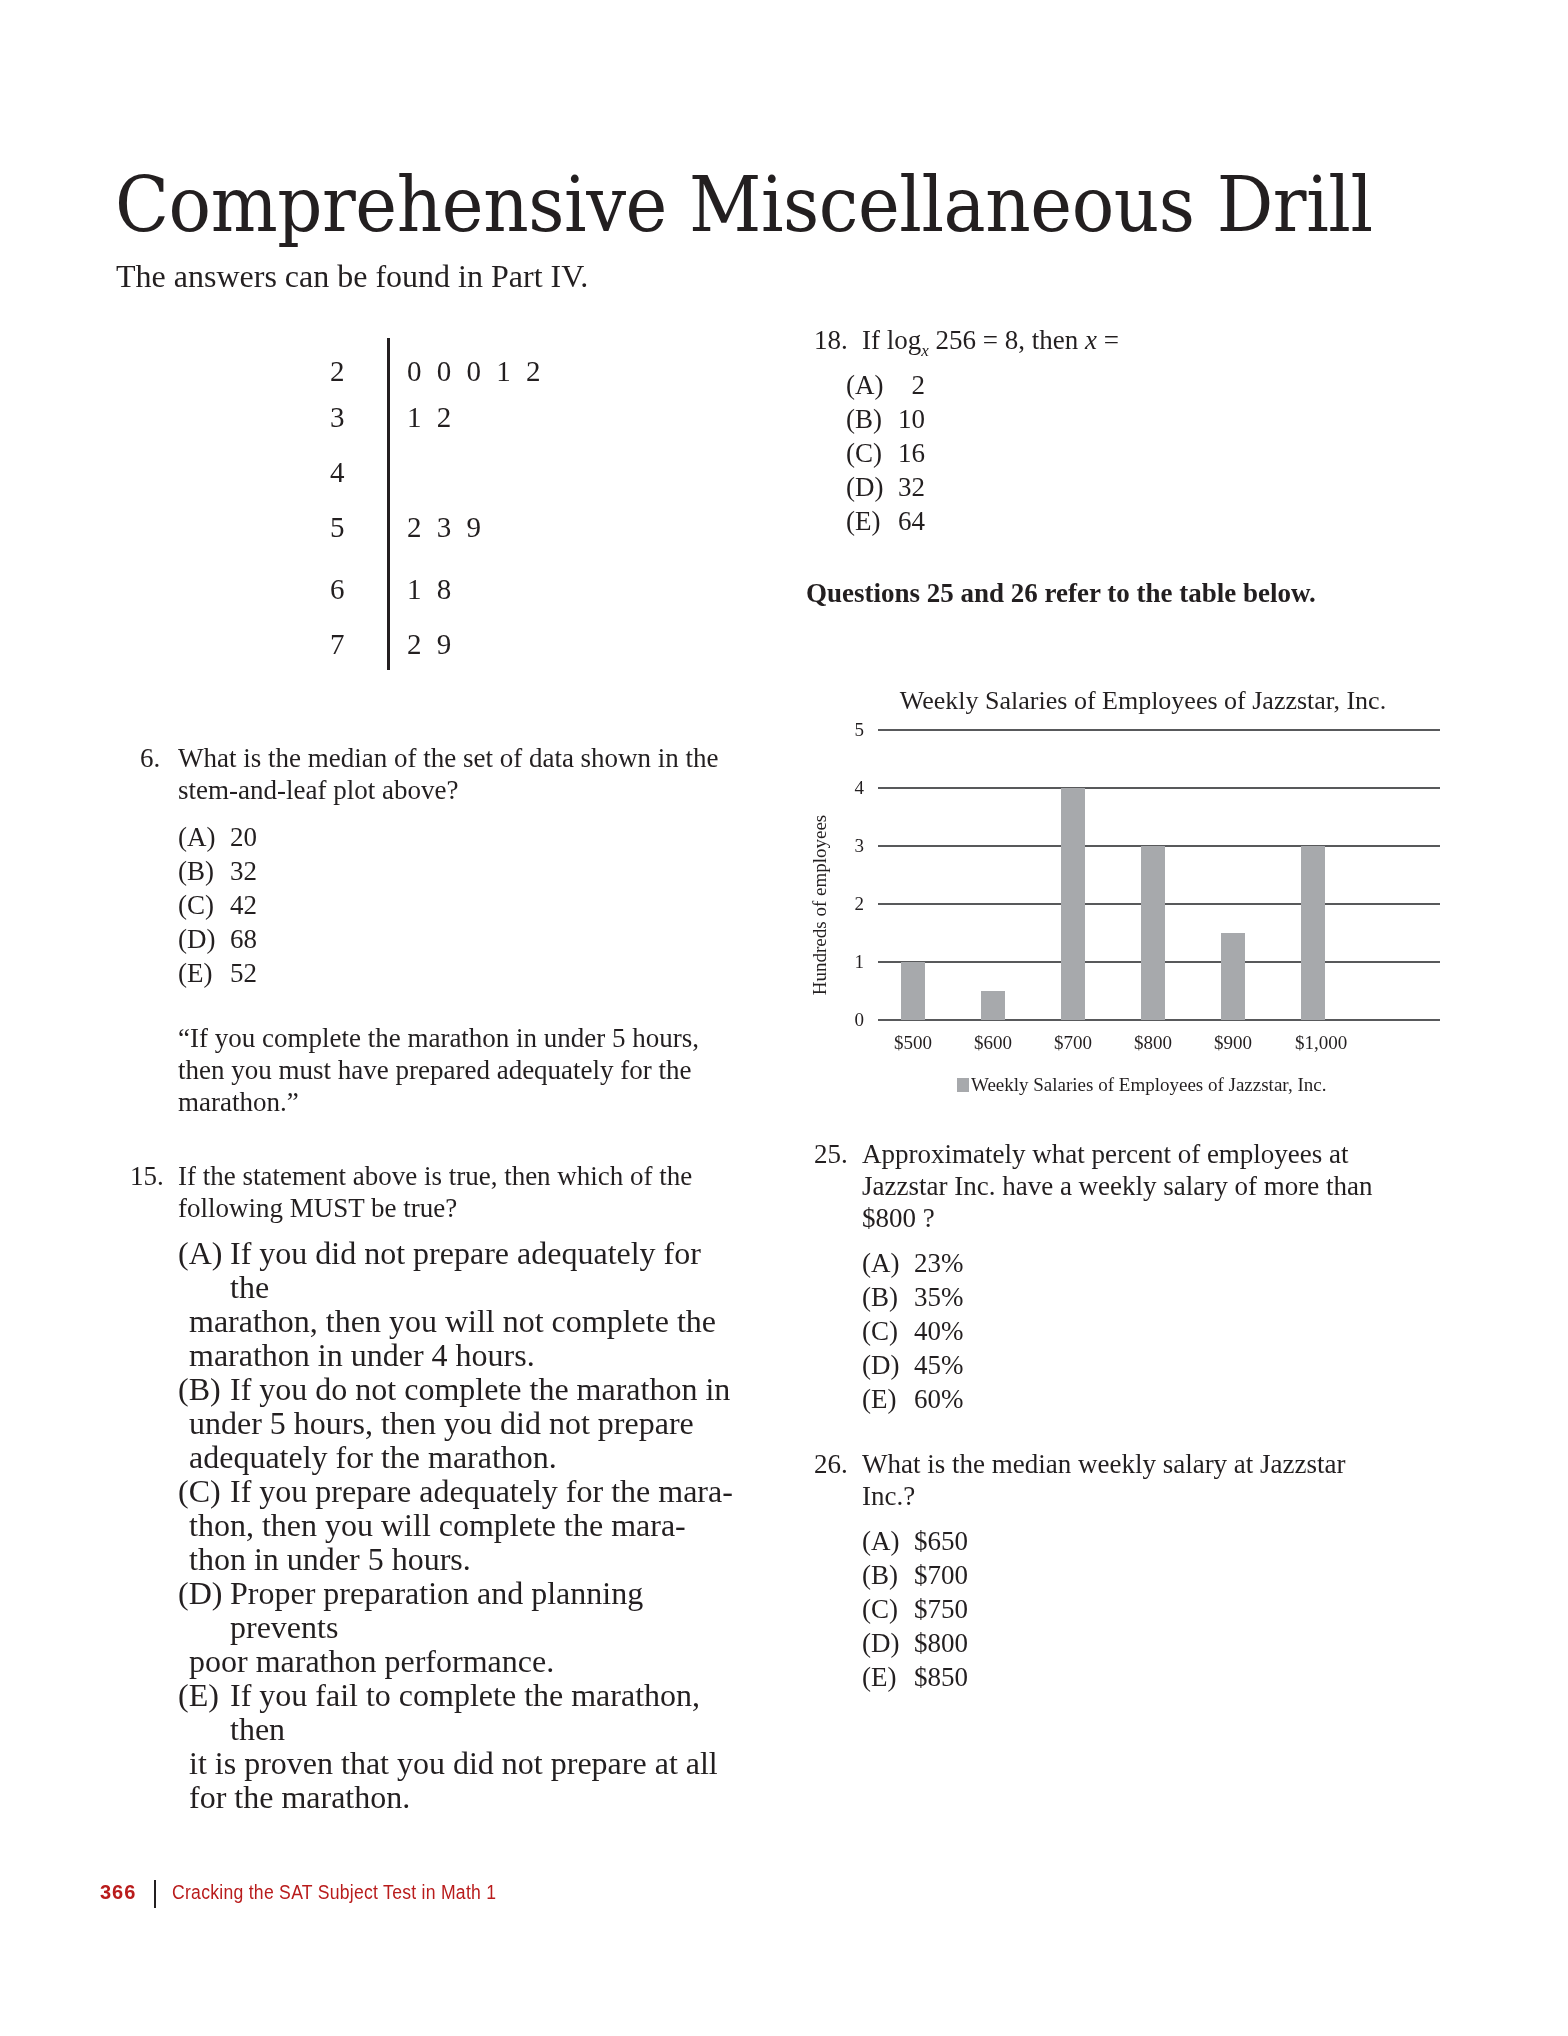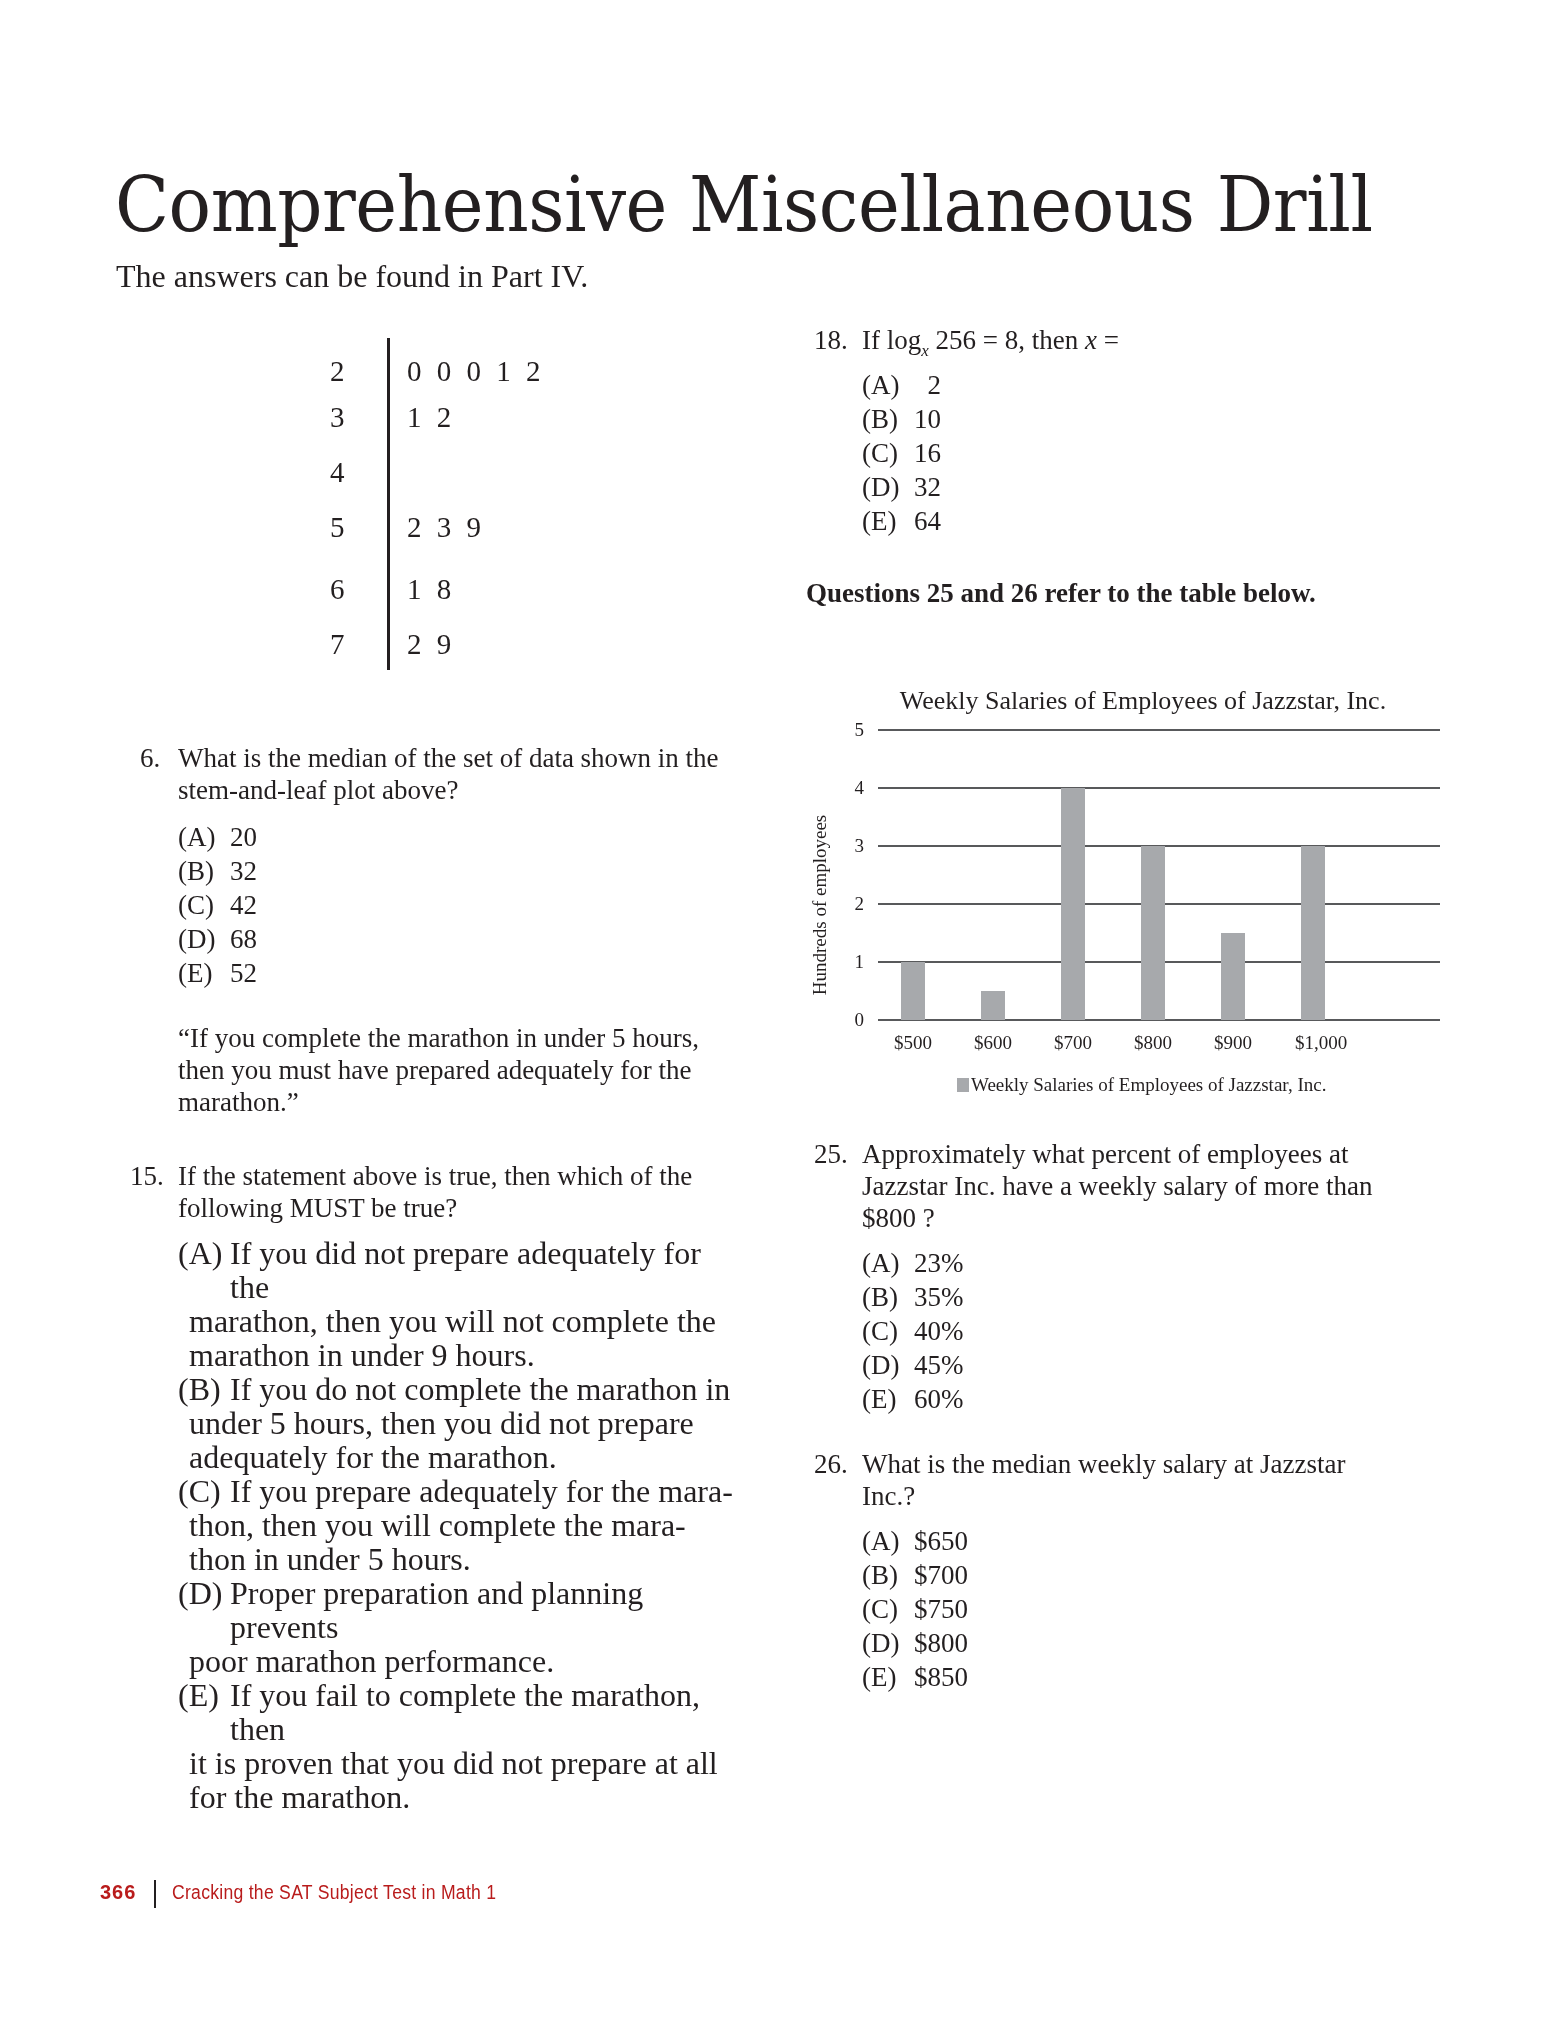--- a/index.html
+++ b/index.html
@@ -105,21 +105,21 @@
 <div class="q qtext" style="left:130px; top:1160px; width:650px;">
   <span class="num">15.</span>
   <div class="body" style="left:48px; top:0;">
     <div>If the statement above is true, then which of the</div>
     <div>following MUST be true?</div>
   </div>
   <div class="opts" style="left:48px; top:76px; width:560px;">
     <div class="multiline-opt">
       <span class="letter">(A)</span><span>If you did not prepare adequately for the</span>
       <div class="cont">marathon, then you will not complete the</div>
-      <div class="cont">marathon in under 9 hours.</div>
+      <div class="cont">marathon in under 4 hours.</div>
     </div>
     <div class="multiline-opt">
       <span class="letter">(B)</span><span>If you do not complete the marathon in</span>
       <div class="cont">under 5 hours, then you did not prepare</div>
       <div class="cont">adequately for the marathon.</div>
     </div>
     <div class="multiline-opt">
       <span class="letter">(C)</span><span>If you prepare adequately for the mara-</span>
       <div class="cont">thon, then you will complete the mara-</div>
       <div class="cont">thon in under 5 hours.</div>
@@ -134,21 +134,21 @@
       <div class="cont">for the marathon.</div>
     </div>
   </div>
 </div>
 
 <div class="q qtext" style="left:814px; top:324px; width:600px;">
   <span class="num">18.</span>
   <div class="body" style="left:48px; top:0; white-space:nowrap;">
     <span>If log</span><sub class="logsub">x</sub><span> 256 = 8, then </span><span class="ital">x</span><span> =</span>
   </div>
-  <div class="opts" style="left:48px; top:44px;">
+  <div class="opts" style="left:32px; top:44px;">
     <div class="opt"><span class="letter">(A)</span><span>&nbsp;&nbsp;2</span></div>
     <div class="opt"><span class="letter">(B)</span><span>10</span></div>
     <div class="opt"><span class="letter">(C)</span><span>16</span></div>
     <div class="opt"><span class="letter">(D)</span><span>32</span></div>
     <div class="opt"><span class="letter">(E)</span><span>64</span></div>
   </div>
 </div>
 
 <div id="section-note" class="abs">Questions 25 and 26 refer to the table below.</div>
 

